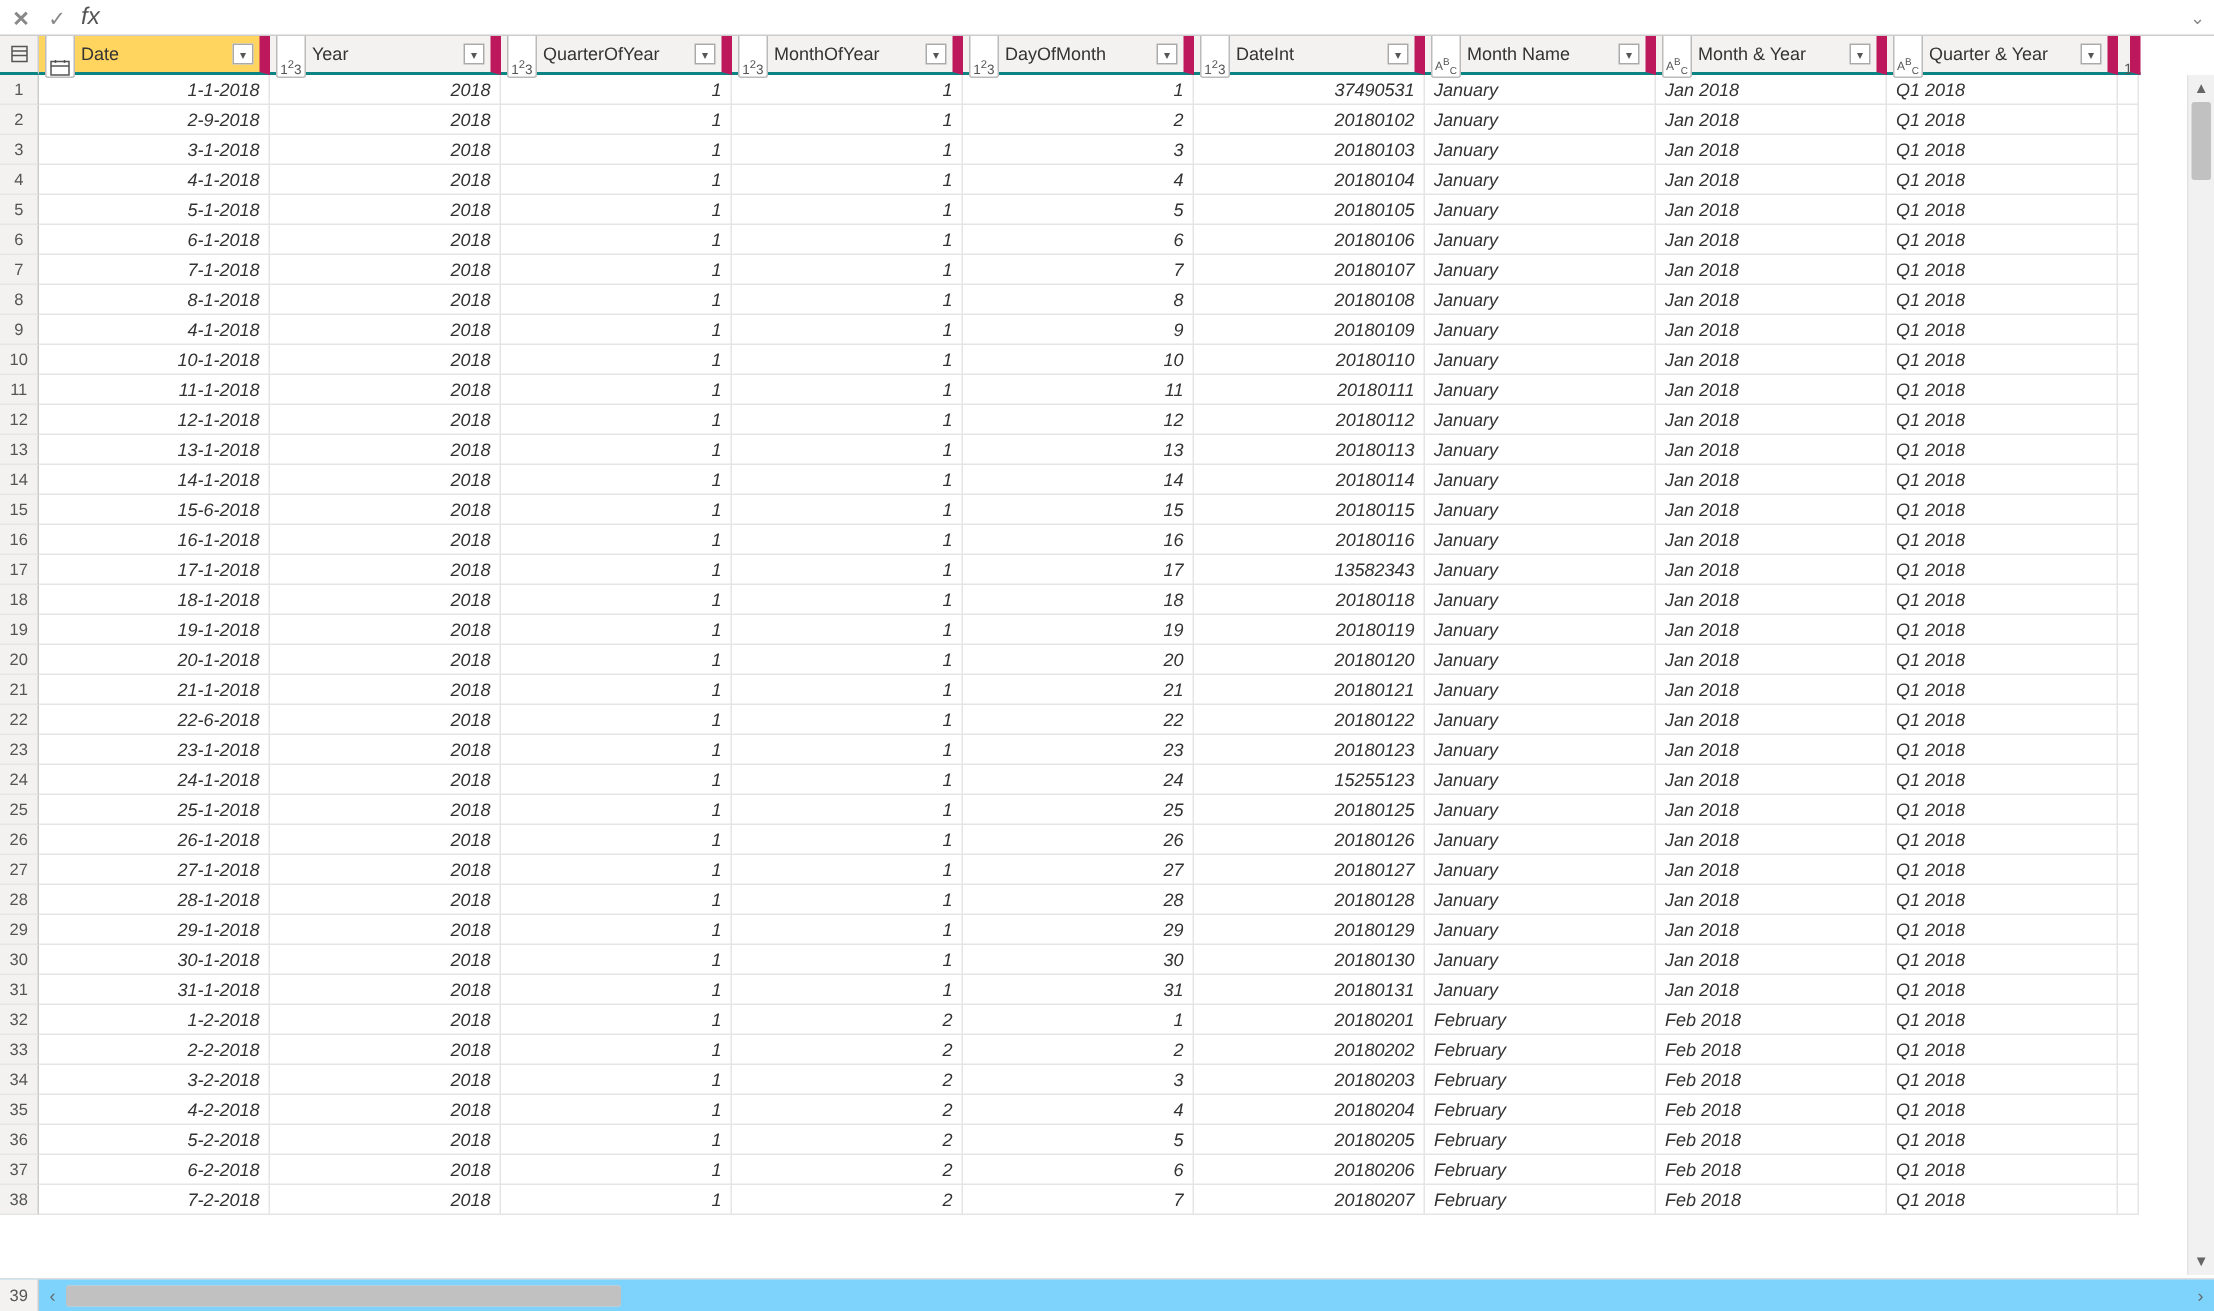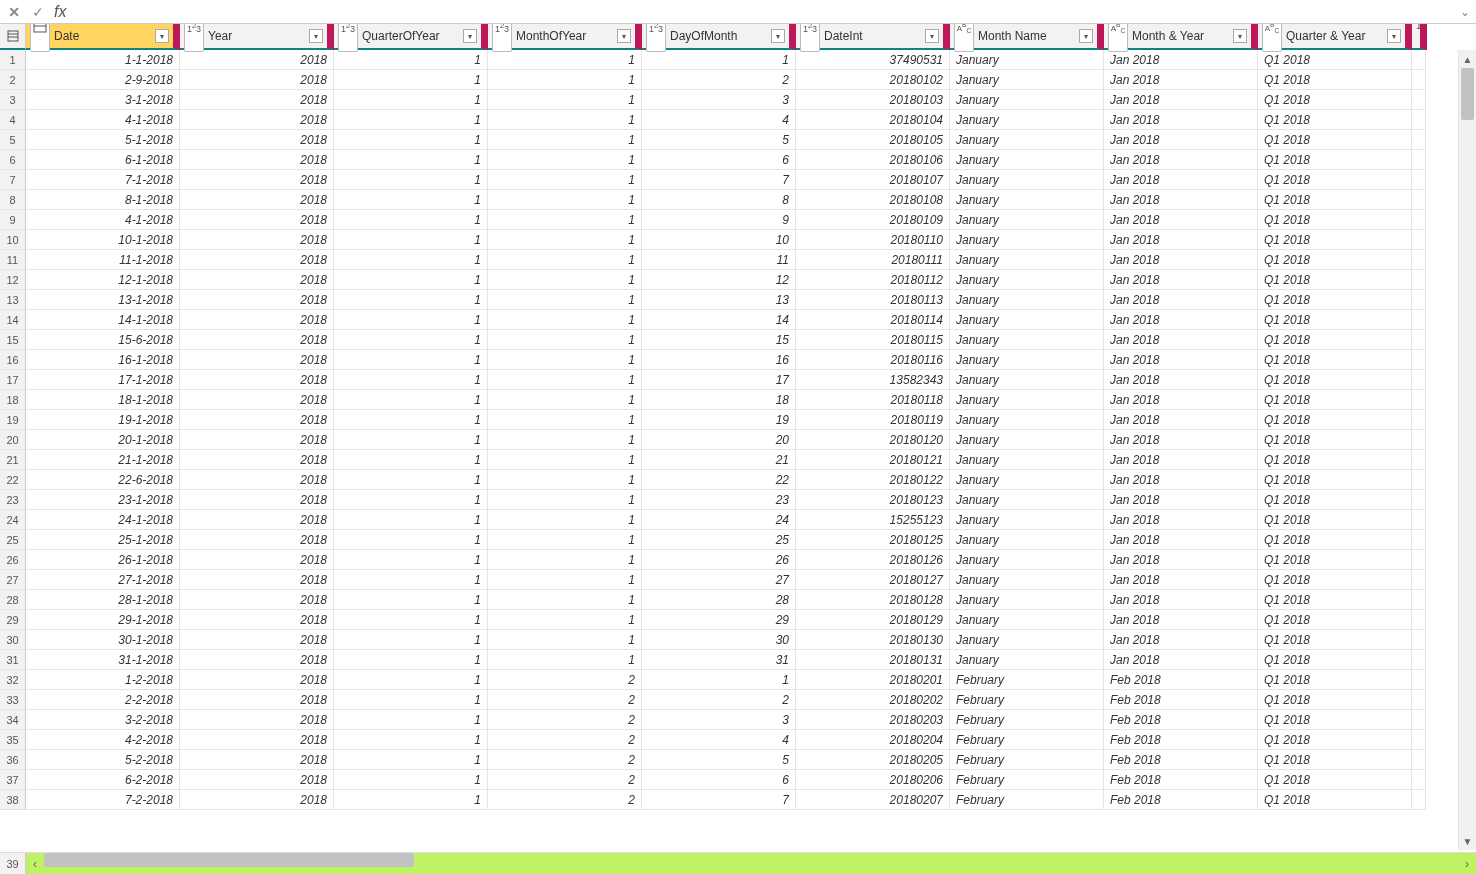--- a/index.html
+++ b/index.html
@@ -12,21 +12,21 @@
   .fx-input { flex: 1; border: none; outline: none; font-family: Consolas, monospace; font-size: 13px; color: #333; padding: 0 4px; margin-top: 48px; }
   .fx-expand { color: #888; cursor: pointer; }
 
   .grid-wrap { position: relative; width: 100%; height: calc(100% - 24px - 24px); overflow: hidden; }
   .grid { display: flex; flex-direction: column; width: 100%; }
   .header-row { display: flex; height: 26px; position: sticky; top: 0; z-index: 2; }
   .corner { width: 26px; height: 26px; background: #f3f2f1; border-right: 1px solid #ccc; border-bottom: 2px solid #0c8484; display:flex; align-items:center; justify-content:center;}
   .corner svg { width:12px; height:12px; fill:#555; }
   .col-head { display: flex; align-items: center; height: 26px; background: #f3f2f1; border-right: 7px solid #be185d; border-bottom: 2px solid #0c8484; padding: 0 4px; gap: 4px; position: relative; }
   .col-head.sel { background: #ffd560; }
-  .col-head .type-ic { width: 20px; height: 32px; display:flex; align-items:flex-start; justify-content:center; font-size:10px; color:#555; border:1px solid #bbb; background:#fff; border-radius:2px; }
+  .col-head .type-ic { width: 20px; height: 32px; display:flex; align-items:flex-end; justify-content:center; font-size:10px; color:#555; border:1px solid #bbb; background:#fff; border-radius:2px; }
   .col-head .name { flex: 1; white-space: nowrap; overflow: hidden; color:#333; }
   .col-head .filter { width: 14px; height: 14px; border:1px solid #aaa; background:#fff; display:flex; align-items:center; justify-content:center; font-size:8px; color:#555; }
 
   .data-row { display: flex; height: 20px; }
   .row-head { width: 26px; background: #f3f2f1; border-right: 1px solid #ccc; border-bottom: 1px solid #e5e5e5; text-align: center; line-height: 20px; color:#555; font-size:11px;}
   .cell { border-right: 1px solid #e5e5e5; border-bottom: 1px solid #e5e5e5; height: 20px; line-height: 20px; padding: 0 6px; white-space: nowrap; overflow: hidden; font-style: italic; color:#333;}
   .cell.num { text-align: right; }
   .cell.txt { text-align: left; }
 
   .w-date { width: 154px; }
@@ -39,21 +39,21 @@
   .w-my { width: 154px; }
   .w-qy { width: 154px; }
   .w-x { width: 14px; }
 
   .vscroll { position:absolute; right:0; top:26px; bottom:0; width:18px; background:#f1f1f1; border-left:1px solid #e3e3e3; }
   .vscroll .up, .vscroll .down { height:18px; display:flex; align-items:center; justify-content:center; color:#666; font-size:10px; cursor:pointer; }
   .vscroll .track { position:absolute; top:18px; bottom:18px; left:0; right:0; }
   .vscroll .thumb { position:absolute; left:2px; right:2px; top:0; height:52px; background:#c1c1c1; border-radius:2px; }
   .vscroll .down { position:absolute; bottom:0; left:0; right:0; }
 
-  .bottom-bar { position:absolute; bottom:0; left:0; right:0; height:22px; display:flex; background:#bef264; border-top:1px solid #ddd; }
+  .bottom-bar { position:absolute; bottom:0; left:0; right:0; height:22px; display:flex; align-items:center; background:#7dd3fc; border-top:1px solid #ddd; }
   .bottom-bar .row-label { width:26px; text-align:center; color:#555; background:#f3f2f1; border-right:1px solid #ccc; line-height:22px; font-size:11px;}
   .bottom-bar .hs-left, .bottom-bar .hs-right { width:18px; display:flex; align-items:center; justify-content:center; color:#666; font-size:12px; cursor:pointer; }
   .bottom-bar .hs-track { flex:0 0 370px; height:14px; background:#e8e8e8; position:relative; border-radius:2px; }
   .bottom-bar .hs-thumb { position:absolute; left:0; top:0; bottom:0; width:100%; background:#c1c1c1; border-radius:2px; }
   .bottom-bar .spacer { flex:1; }
 </style>
 </head>
 <body>
 
 <div class="fx-bar">

